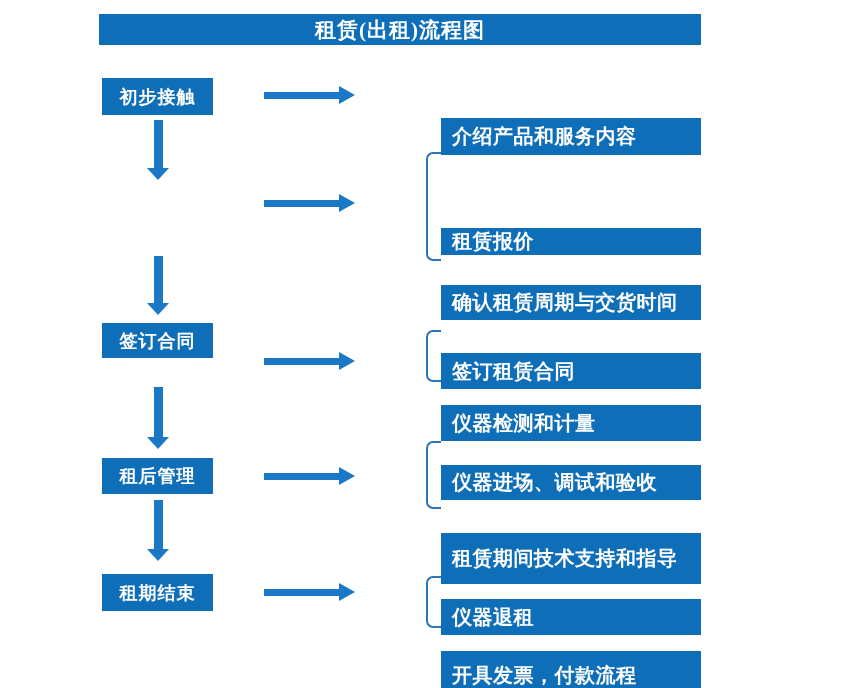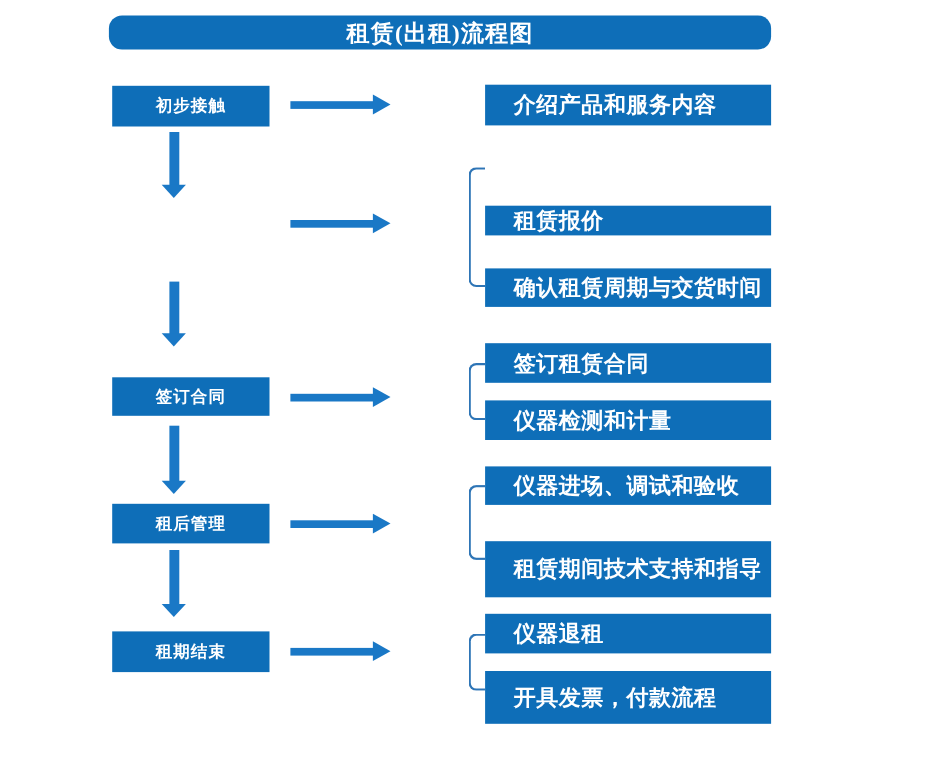--- a/index.html
+++ b/index.html
@@ -8,33 +8,33 @@
     width:844px; height:688px;
     background:#ffffff;
     font-family:"Liberation Serif","DejaVu Serif",serif;
     font-weight:bold;
     overflow:hidden;
   }
   .title-bar {
     position:absolute; left:99px; top:14px; width:602px; height:31px;
     background:var(--box-color,#0e6eb8); color:#ffffff;
     display:flex; align-items:center; justify-content:center;
-    font-size:21px; letter-spacing:1px;border-radius:12px;
+    font-size:21px; letter-spacing:1px;
   }
   .bluebox {
     position:absolute; background:var(--box-color,#0e6eb8); color:#ffffff;
     display:flex; align-items:center; box-sizing:border-box;
   }
   .stage {
-    left:102px; width:143px;
-    justify-content:center; font-size:15px; letter-spacing:1px;
+    left:102px; width:111px;
+    justify-content:center; font-size:18px; letter-spacing:1px;
   }
   .detail {
     left:441px; width:260px;
-    padding-left:26px; font-size:20px; letter-spacing:0.5px;
+    padding-left:11px; font-size:20px; letter-spacing:0.5px;margin-top:41px;
   }
   .h-arrow { position:absolute; left:264px; width:91px; height:18px; }
   .h-arrow .shaft {
     position:absolute; left:0; top:6px; width:76px; height:7px;
     background:var(--arrow-color,#1a78c6);
   }
   .h-arrow .head {
     position:absolute; left:75px; top:0; width:0; height:0;
     border-top:9px solid transparent; border-bottom:9px solid transparent;
     border-left:16px solid var(--arrow-color,#1a78c6);
@@ -56,21 +56,21 @@
   }
 </style>
 </head>
 <body>
 
 <div class="canvas">
 
   <div class="title-bar">租赁(出租)流程图</div>
 
   <div class="bluebox stage" style="top:78px;height:37px">初步接触</div>
-  <div class="bluebox stage" style="top:343px;height:35px">签订合同</div>
+  <div class="bluebox stage" style="top:323px;height:35px">签订合同</div>
   <div class="bluebox stage" style="top:458px;height:36px">租后管理</div>
   <div class="bluebox stage" style="top:574px;height:37px">租期结束</div>
 
   <div class="v-arrow" style="top:120px;height:60px">
     <div class="shaft"></div>
     <div class="head"></div>
   </div>
   <div class="v-arrow" style="top:256px;height:59px">
     <div class="shaft"></div>
     <div class="head"></div>

